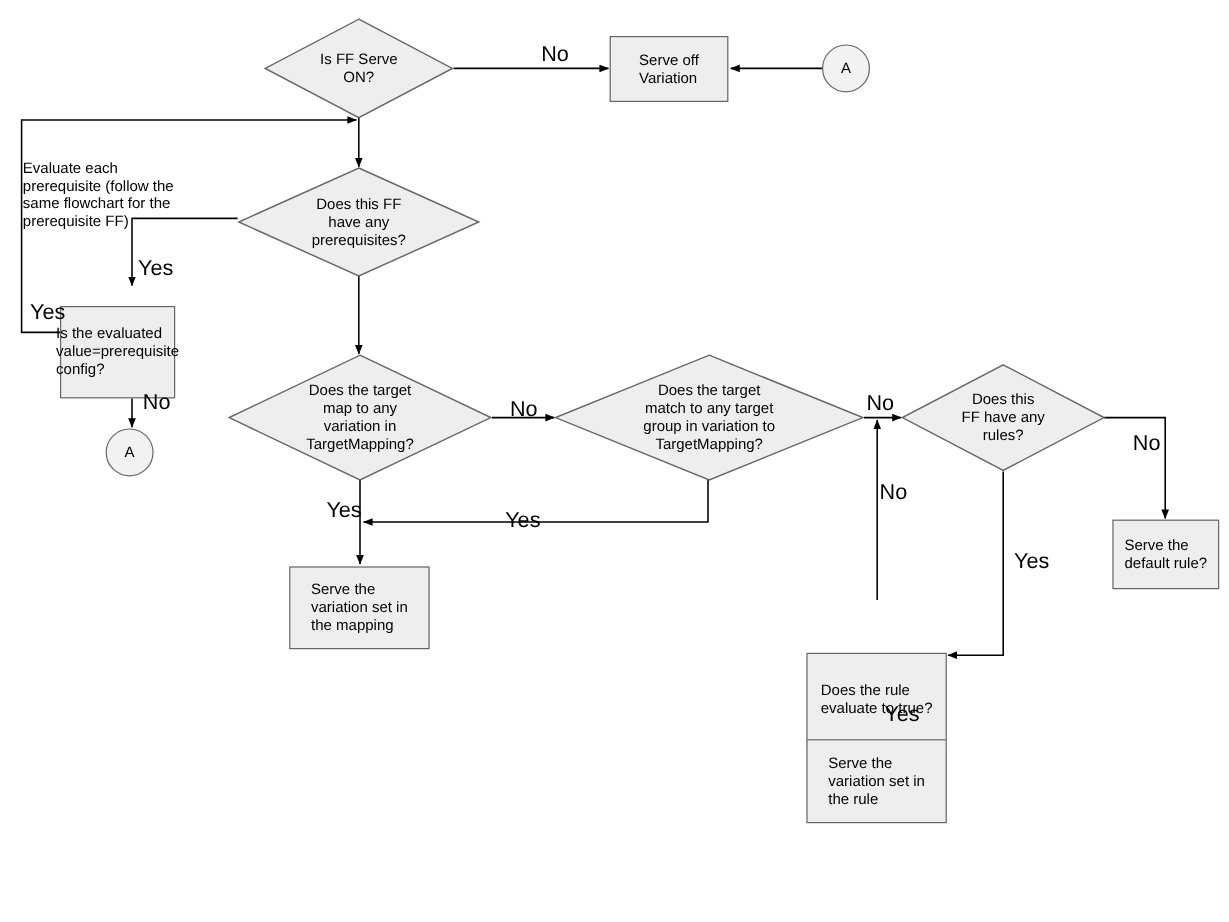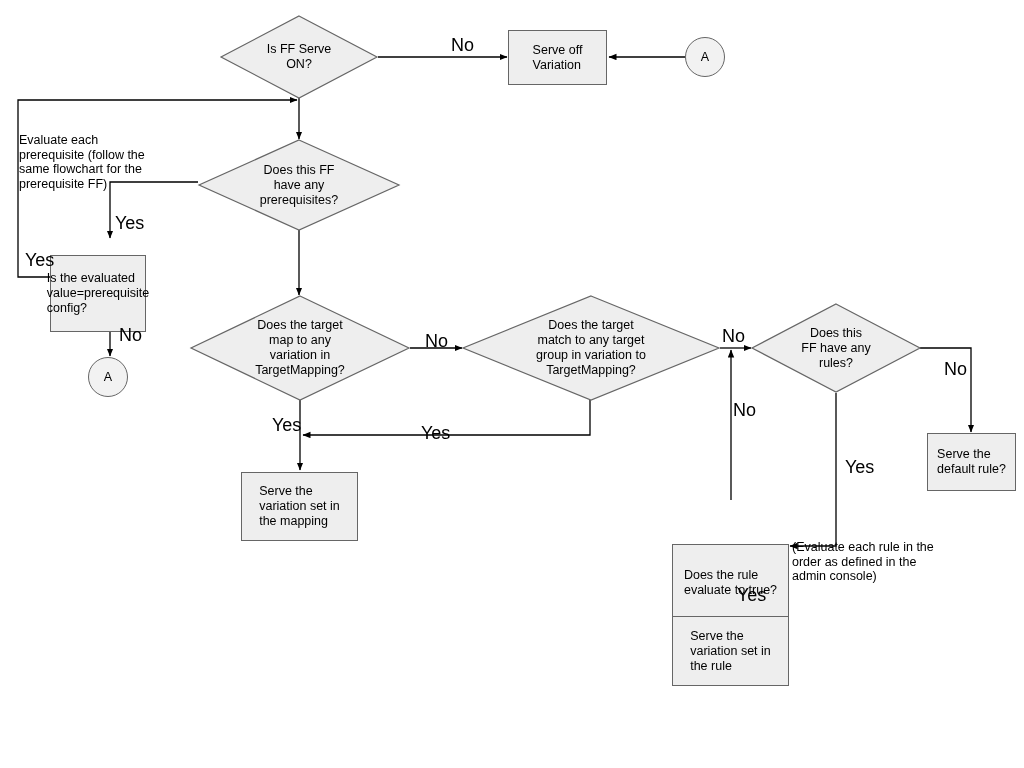--- a/index.html
+++ b/index.html
@@ -240,17 +240,14 @@
 
   <div class="edge-label" style="left:733px; top:403px;">No</div>
 
   <div class="edge-label" style="left:737px; top:588px;">Yes</div>
 
   <div class="note" style="left:19px; top:97px; width:168px;margin-top:36px;">Evaluate each
 prerequisite (follow the
 same flowchart for the
 prerequisite FF)</div>
 
-  <div class="note" style="left:792px; top:540px; width:150px;">(Evaluate each rule in the
-order as defined in the
-admin console)</div>
 
 </div>
 
 </body></html>

